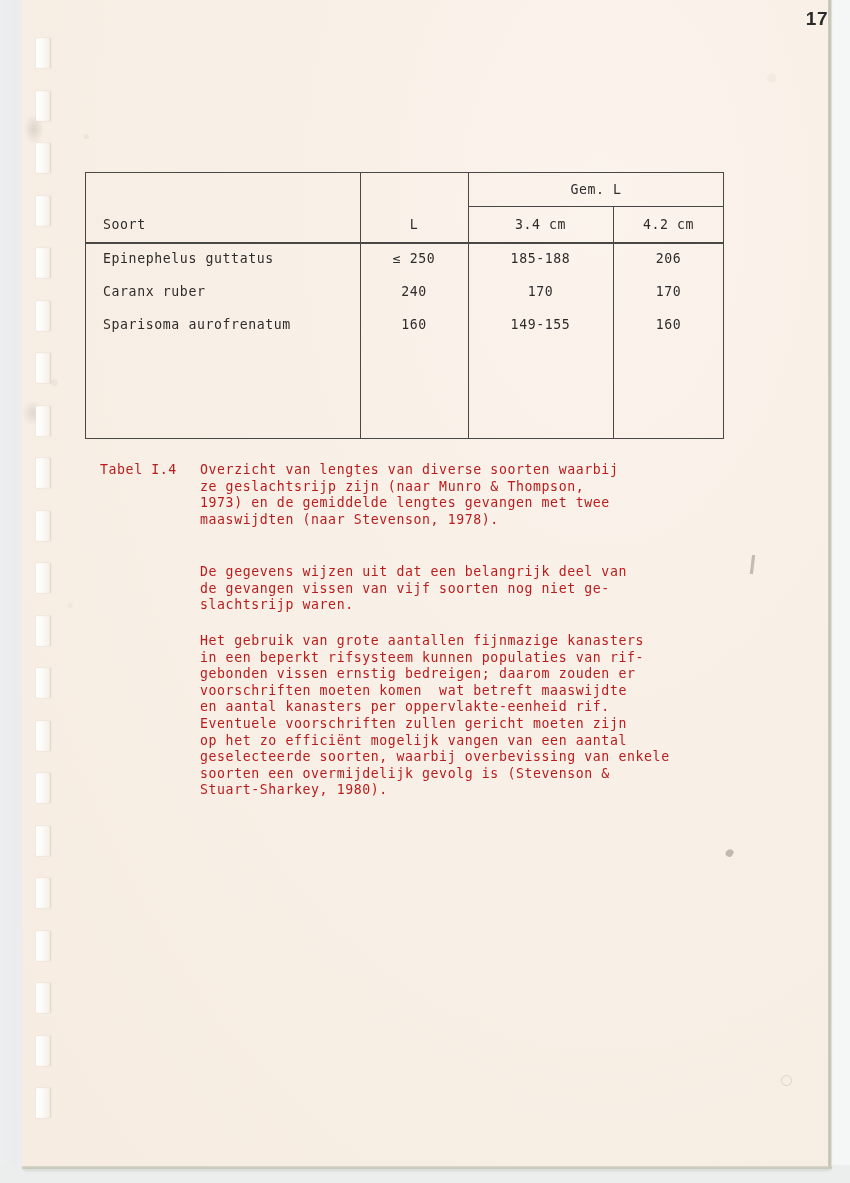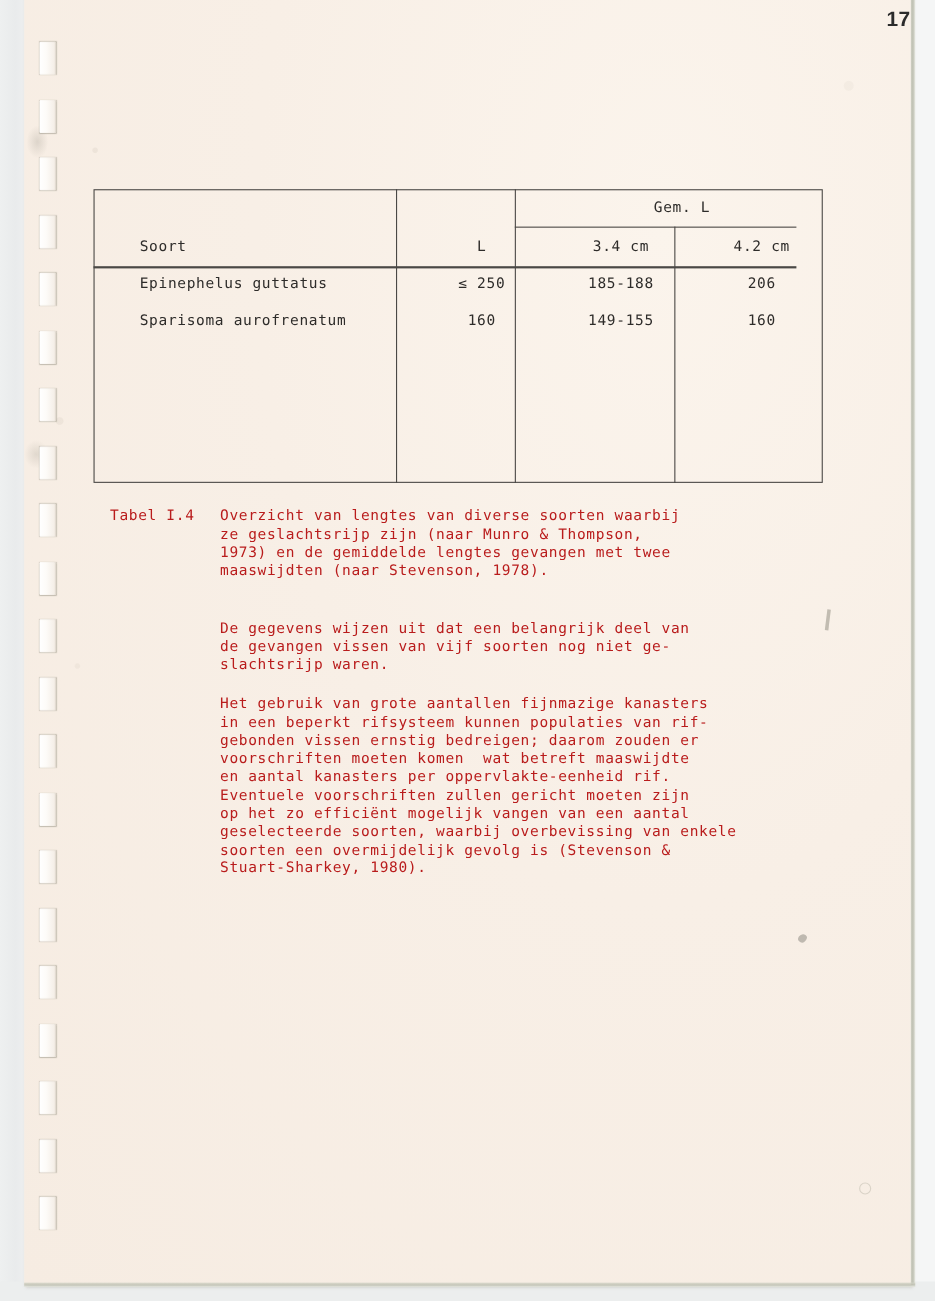--- a/index.html
+++ b/index.html
@@ -105,21 +105,20 @@
     white-space: pre;
   }
 
   
   .tbl-wrap {
     position: absolute;
     left: 85px;
     top: 172px;
     width: 639px;
     height: 267px;
-    padding-left: 24px;
   }
   table.data {
     border-collapse: collapse;
     width: 639px;
     table-layout: fixed;
   }
   table.data td, table.data th {
     border: 0;
     padding: 0;
     font-weight: normal;
@@ -297,20 +296,26 @@
         <td class="c-center">4.2 cm</td>
       </tr>
 
       <tr class="body-row">
         <td class="c-left">Epinephelus guttatus</td>
         <td class="c-center">≤ 250</td>
         <td class="c-center">185-188</td>
         <td class="c-center">206</td>
       </tr>
       <tr class="body-row">
+        <td class="c-left">Caranx ruber</td>
+        <td class="c-center">240</td>
+        <td class="c-center">170</td>
+        <td class="c-center">170</td>
+      </tr>
+      <tr class="body-row">
         <td class="c-left">Sparisoma aurofrenatum</td>
         <td class="c-center">160</td>
         <td class="c-center">149-155</td>
         <td class="c-center">160</td>
       </tr>
     </tbody>
   </table>
 </div>
 
 <div class="caption tw"><span class="lbl">Tabel I.4</span><span class="body">Overzicht van lengtes van diverse soorten waarbij

